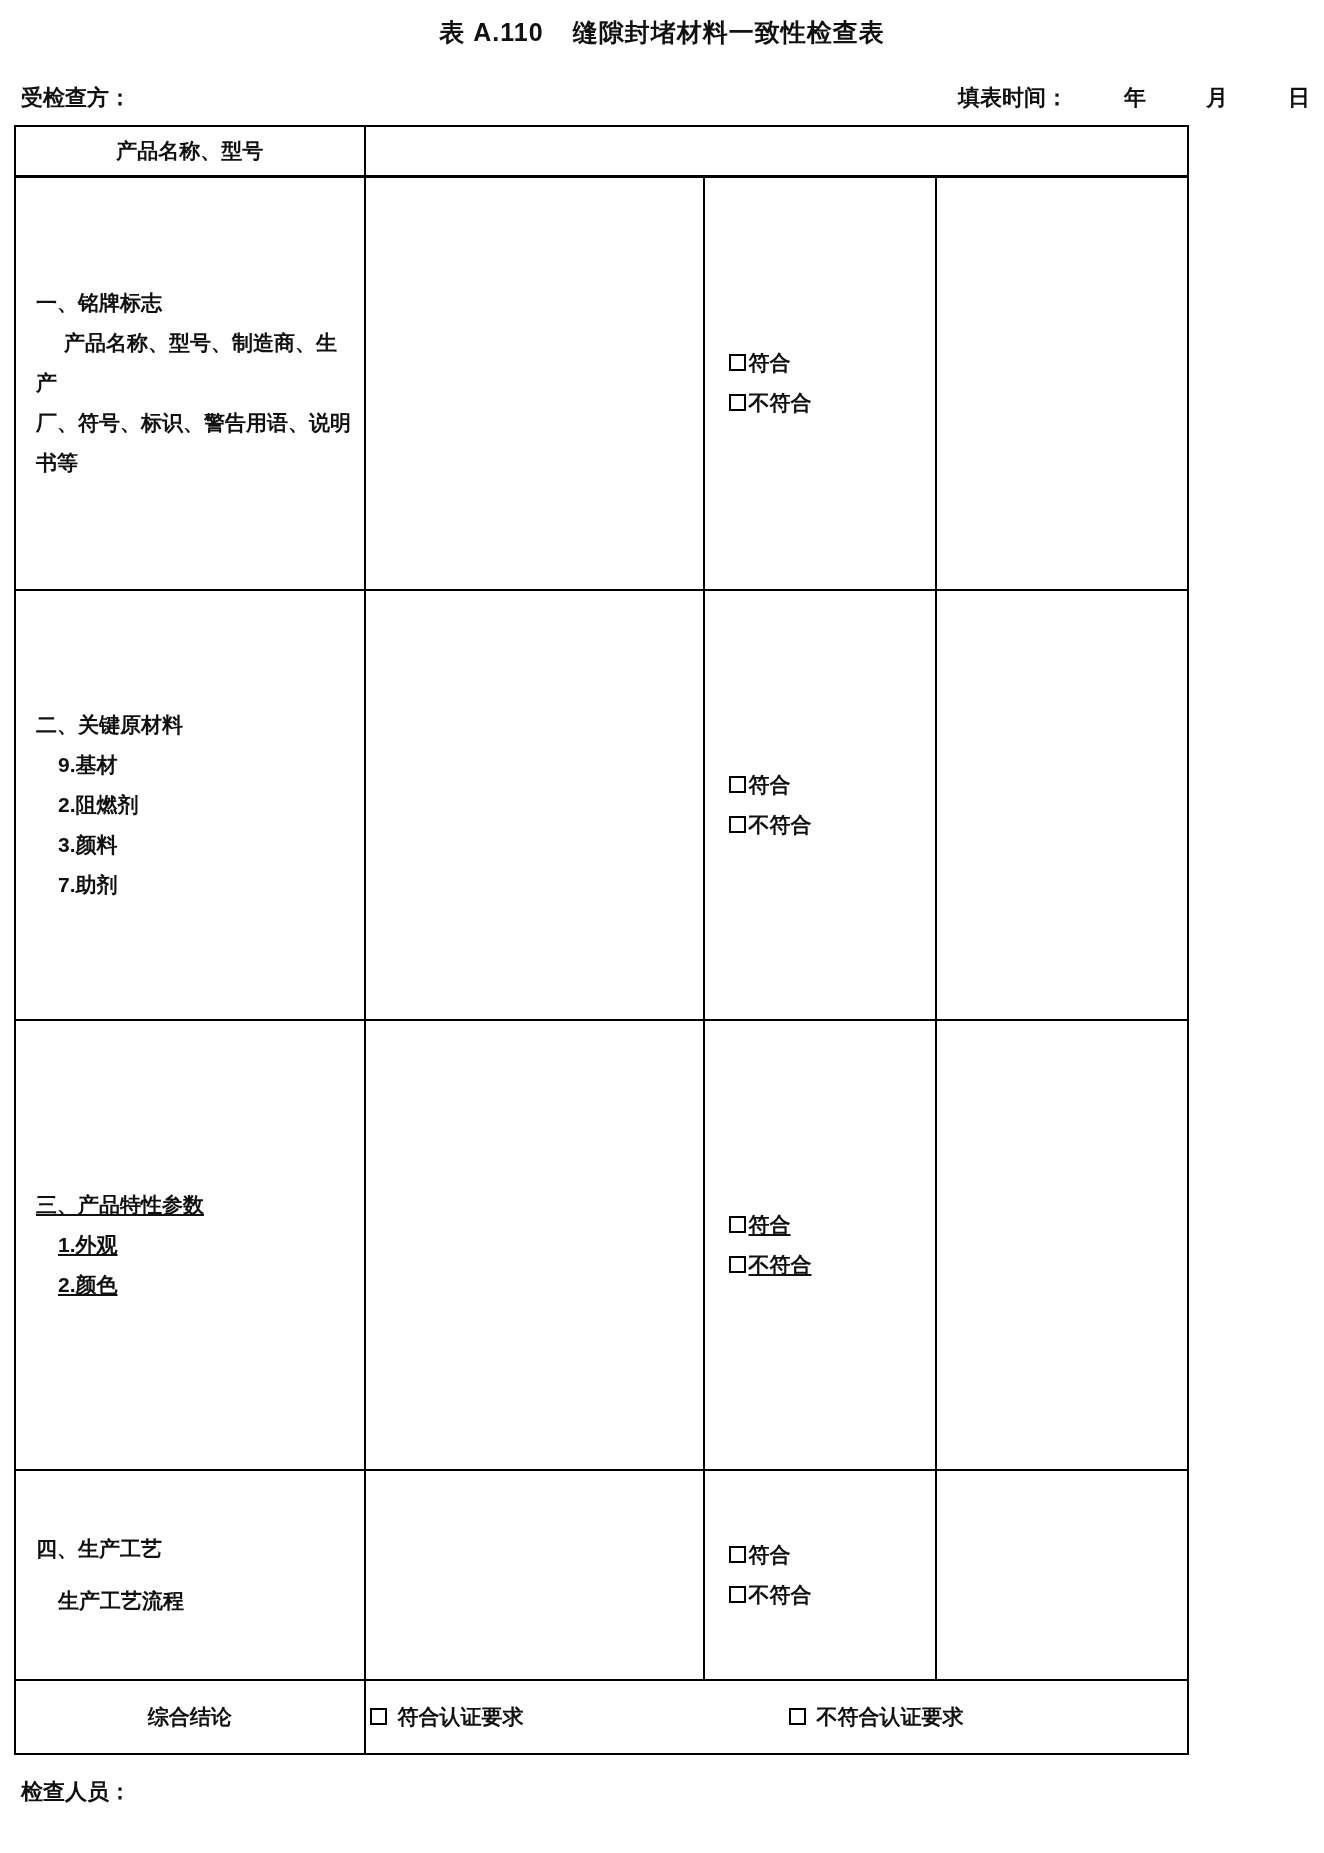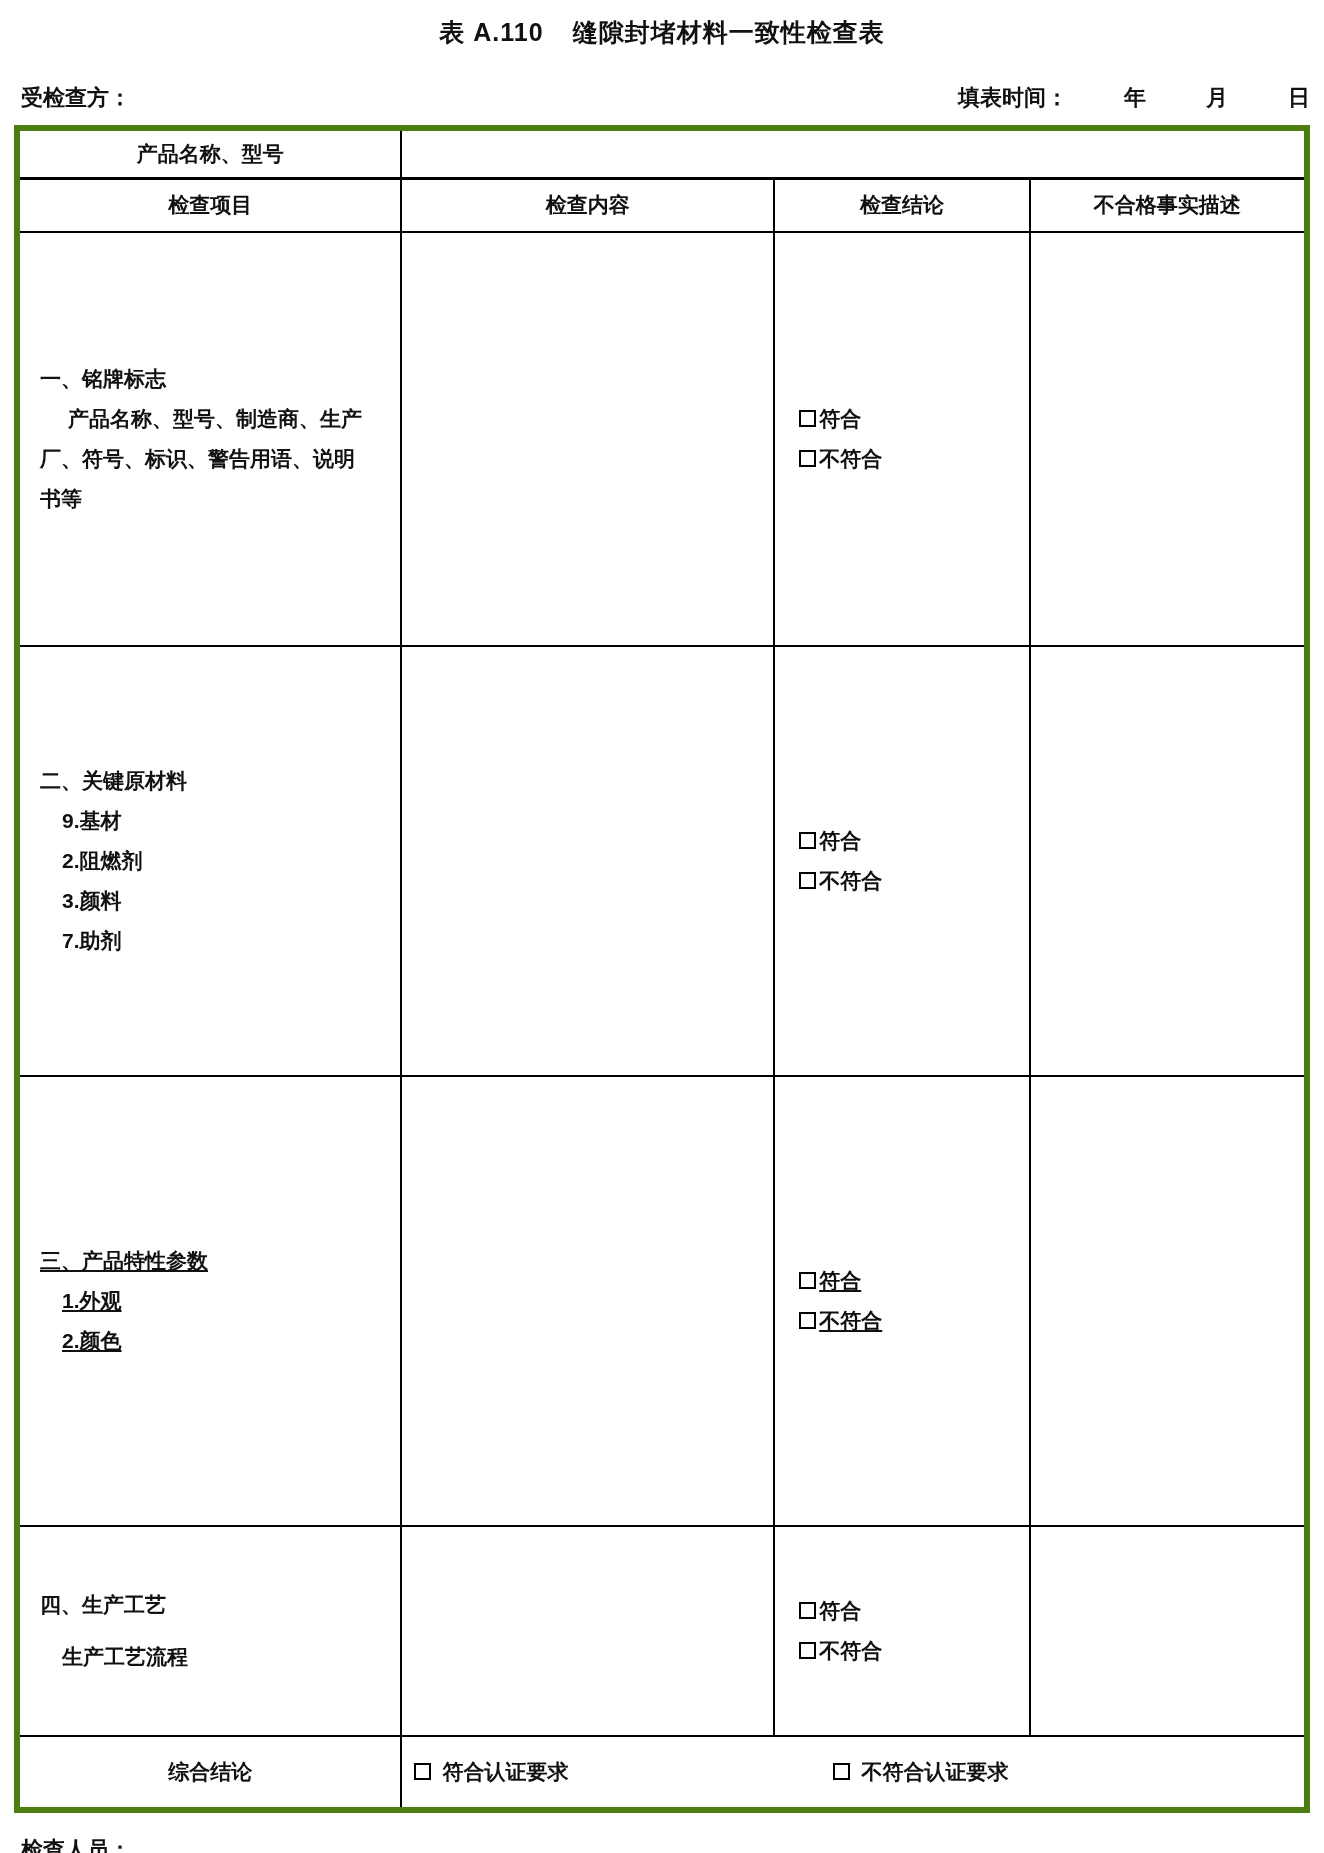--- a/index.html
+++ b/index.html
@@ -33,24 +33,24 @@
     align-items: baseline;
     font-size: 22px;
   }
   .meta-left { padding-left: 7px; font-family: Liberation Serif, serif; }
   .meta-right { display: flex; align-items: baseline; }
   .date-unit-first { margin-left: 56px; }
   .date-unit { margin-left: 60px; }
 
   
   table.check-table {
-    width: 1296px;
+    width: 1175px;
     table-layout: fixed;
     border-collapse: collapse;
-    border: 6px solid #4d7c0f;
+    border: 1px solid #4d7c0f;
     font-size: 21px;
   }
   table.check-table td {
     border: 2px solid #000;
     vertical-align: middle;
     font-weight: 700;
   }
   tr.product-row { height: 50px; }
   tr.product-row td { border-bottom: 3px solid #000; }
   tr.header-row { height: 54px; }
@@ -73,21 +73,21 @@
   .cb {
     display: inline-block;
     width: 17px; height: 17px;
     border: 2px solid #000;
     vertical-align: -1px;
     margin-right: 3px;
     background: #fff;
   }
   .cb-spaced { margin-right: 11px; }
 
-  .final-options { display: flex; align-items: center; padding-left: 12px; }
+  .final-options { display: flex; align-items: center; padding-left: 4px; }
   .final-opt-2 { margin-left: 265px; }
 
   
   .footer-row {
     margin-top: 22px;
     padding-left: 7px;
     font-size: 22px;
   }
 </style>
 </head>
@@ -117,26 +117,20 @@
       <col style="width:19.8%">
       <col style="width:21.5%">
     </colgroup>
 
     <tbody>
         <tr class="product-row">
       <td class="c-center">产品名称、型号</td>
       <td colspan="3"></td>
     </tr>
 
-    <tr class="header-row">
-      <td class="c-center">检查项目</td>
-      <td class="c-center">检查内容</td>
-      <td class="c-center">检查结论</td>
-      <td class="c-center">不合格事实描述</td>
-    </tr>
 
     <tr class="row-1">
       <td class="item-cell">
         <div class="lines">
           <div>一、铭牌标志</div>
           <div class="p-first">产品名称、型号、制造商、生产</div>
           <div>厂、符号、标识、警告用语、说明</div>
           <div>书等</div>
         </div>
       </td>

